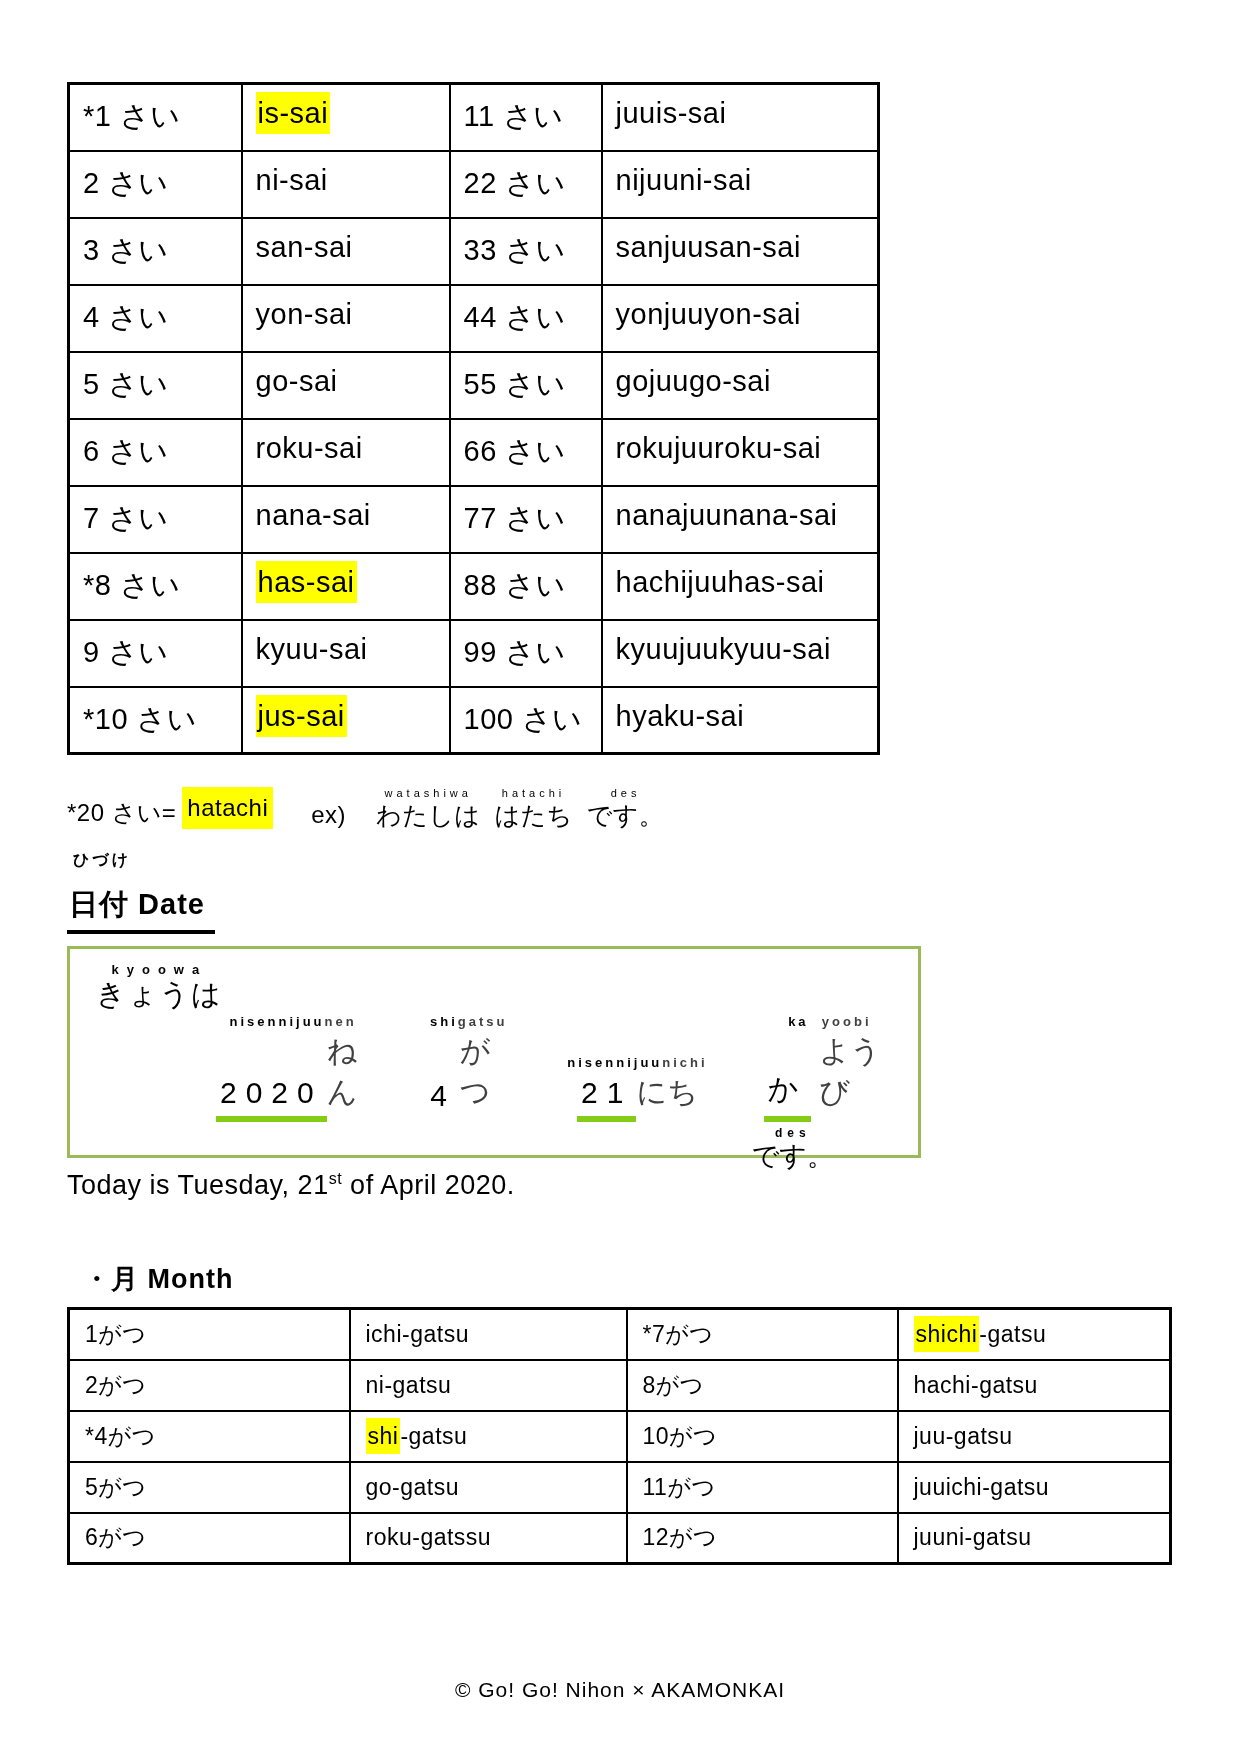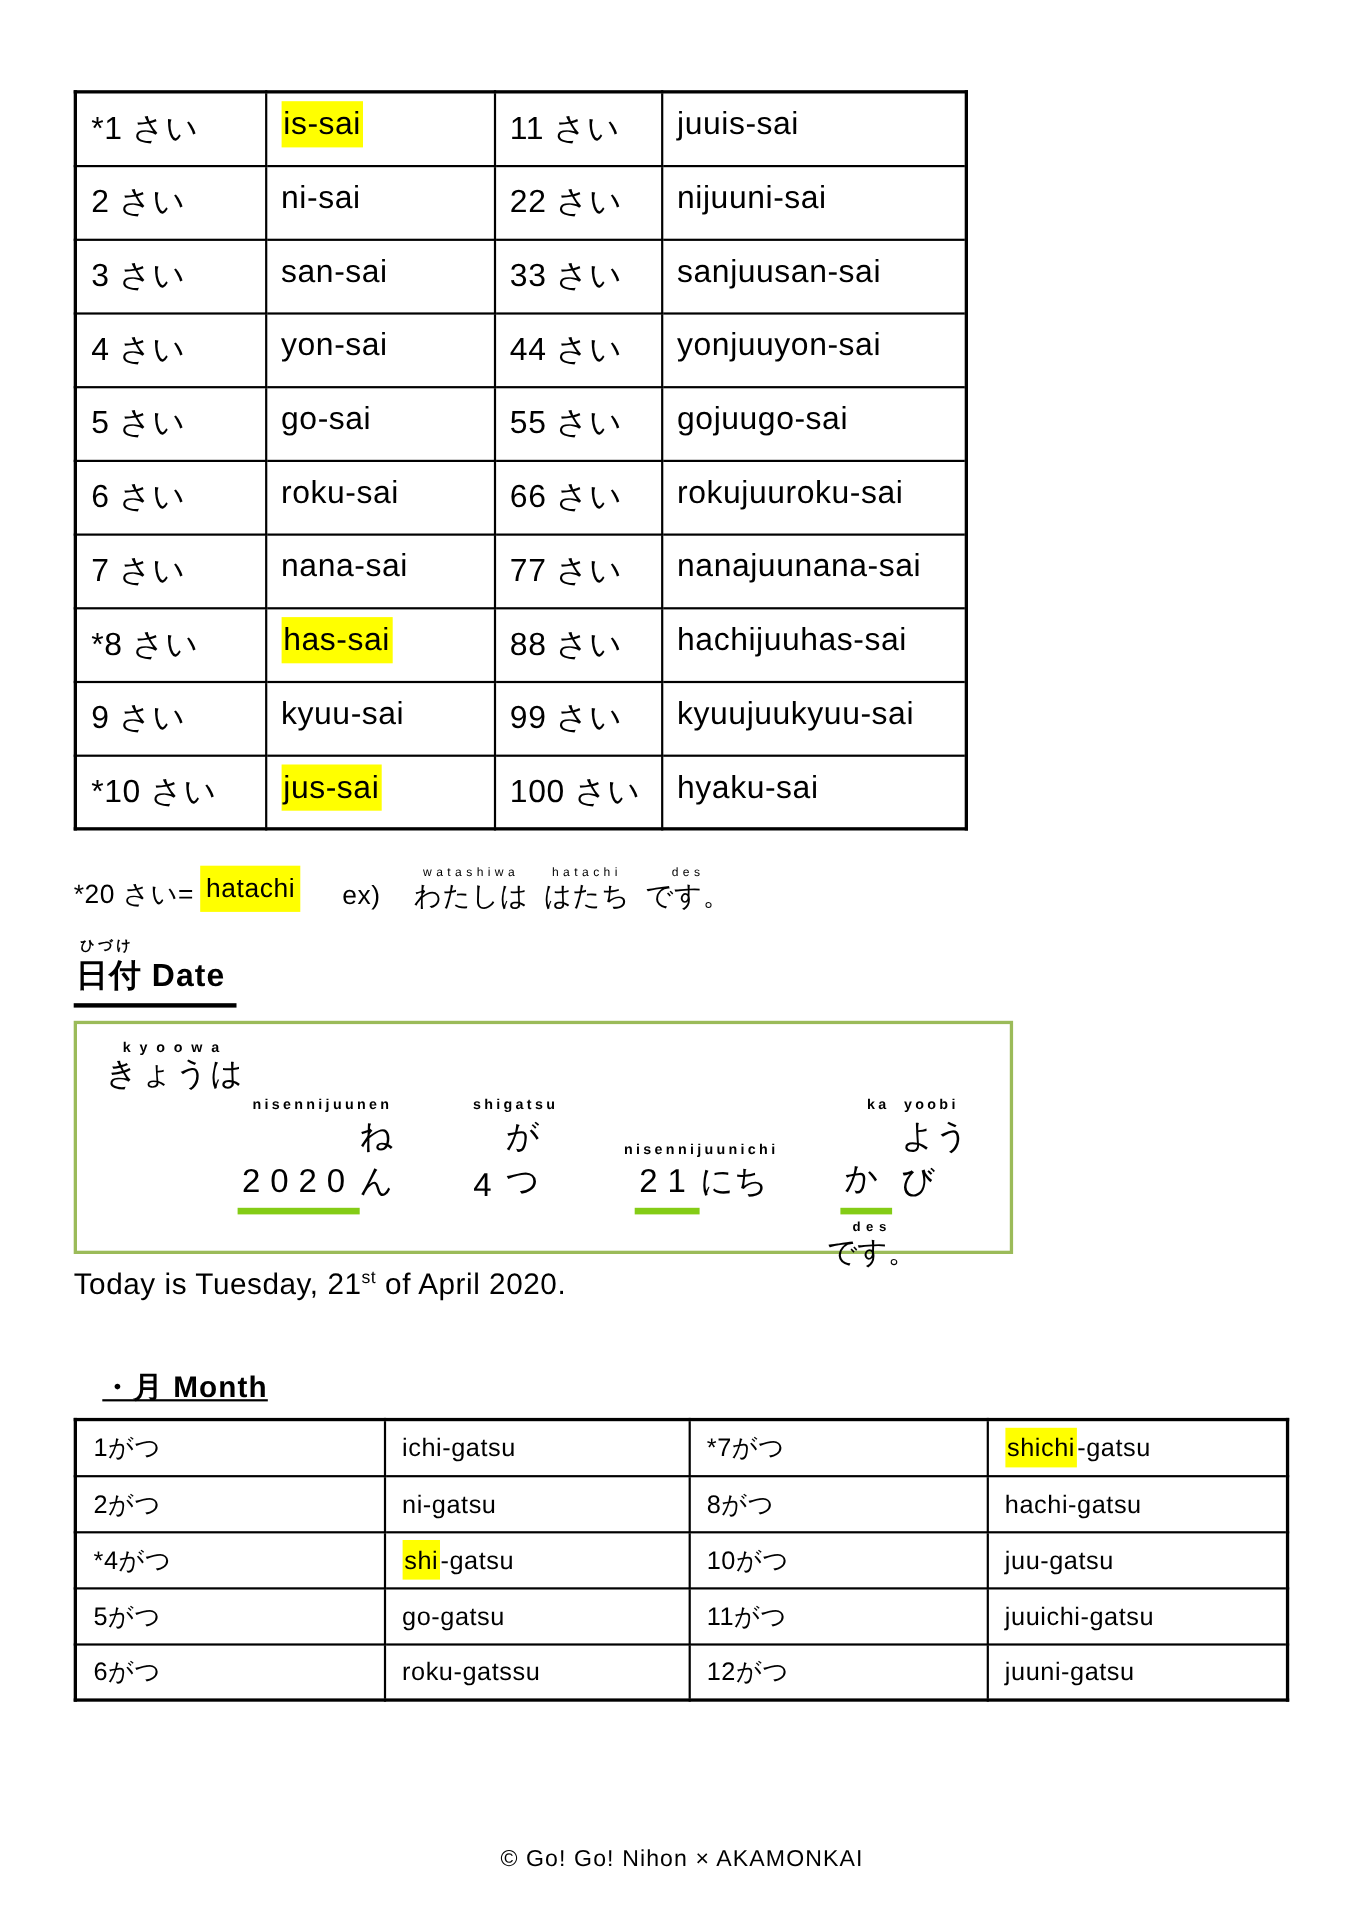--- a/index.html
+++ b/index.html
@@ -56,21 +56,21 @@
   .hatachi-line .rubygrp { margin-left:14px; }
   .hatachi-line .rt { font-weight:normal; font-size:11px; }
 
   
   .date-heading { margin-top:22px; }
   .date-heading .inner {
     display:inline-flex; flex-direction:column;
     border-bottom:4px solid #000;
     padding:0 10px 5px 2px;
   }
-  .date-heading .rt { font-size:13px; letter-spacing:3px; margin-bottom:1px; font-weight:bold; align-self:flex-start; padding-left:4px; }
+  .date-heading .rt { font-size:16px; letter-spacing:3px; margin-bottom:17px; font-weight:bold; align-self:flex-start; padding-left:4px; }
   .date-heading .txt { font-size:29px; font-weight:bold; letter-spacing:1px; }
 
   
   .date-box {
     margin-top:12px;
     width:854px;
     height:212px;
     border:3px solid #9bbb59;
     padding:14px 22px 10px 26px;
   }
@@ -80,31 +80,31 @@
     display:flex;
     align-items:flex-end;
     gap:56px;
     margin:4px 0 0 120px;
   }
   .dgroup { display:inline-flex; flex-direction:column; align-items:center; }
   .dgroup .rt { font-size:13px; font-weight:bold; letter-spacing:3px; }
   .dgroup .base { font-size:30px; display:flex; align-items:flex-end; }
   .dgroup .num { letter-spacing:9px; padding:0 4px; }
   .dgroup .u { border-bottom:6px solid #84cc16; padding-bottom:6px; margin-bottom:-9px; }
-  .red { color:#000000; }
+  .red { color:#404040; }
   .desline { display:flex; justify-content:flex-end; padding-right:62px; margin-top:14px; }
   .desline .rt { font-size:12px; letter-spacing:5px; font-weight:bold; }
   .desline .rb { font-size:27px; }
 
   
   .translation { margin-top:12px; font-size:27px; letter-spacing:0.5px; }
   .translation sup { font-size:16px; vertical-align:super; }
 
   
-  .month-heading { margin-top:60px; margin-left:26px; font-size:27px; font-weight:bold; letter-spacing:1px;text-decoration:underline; }
+  .month-heading { margin-top:60px; margin-left:16px; font-size:27px; font-weight:bold; letter-spacing:1px; }
 
   
   .footer {
     position:absolute;
     left:0; right:0;
     top:1678px;
     text-align:center;
     font-size:21px;
     letter-spacing:1px;
   }

